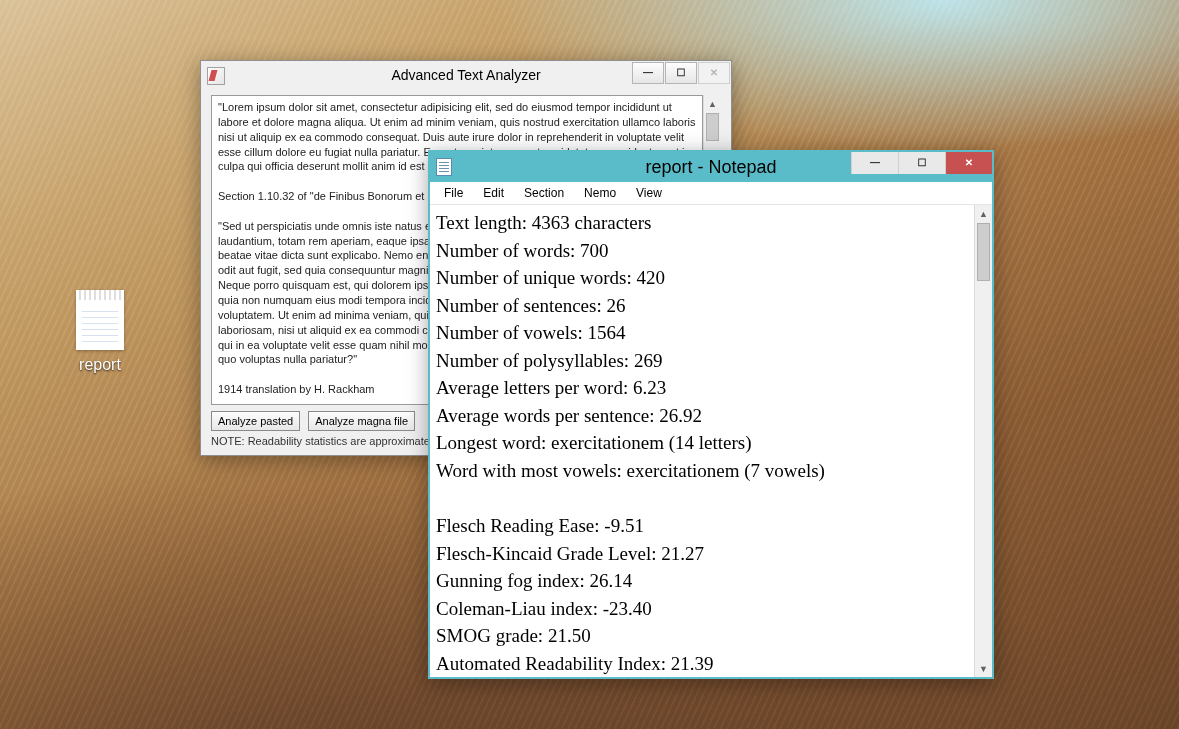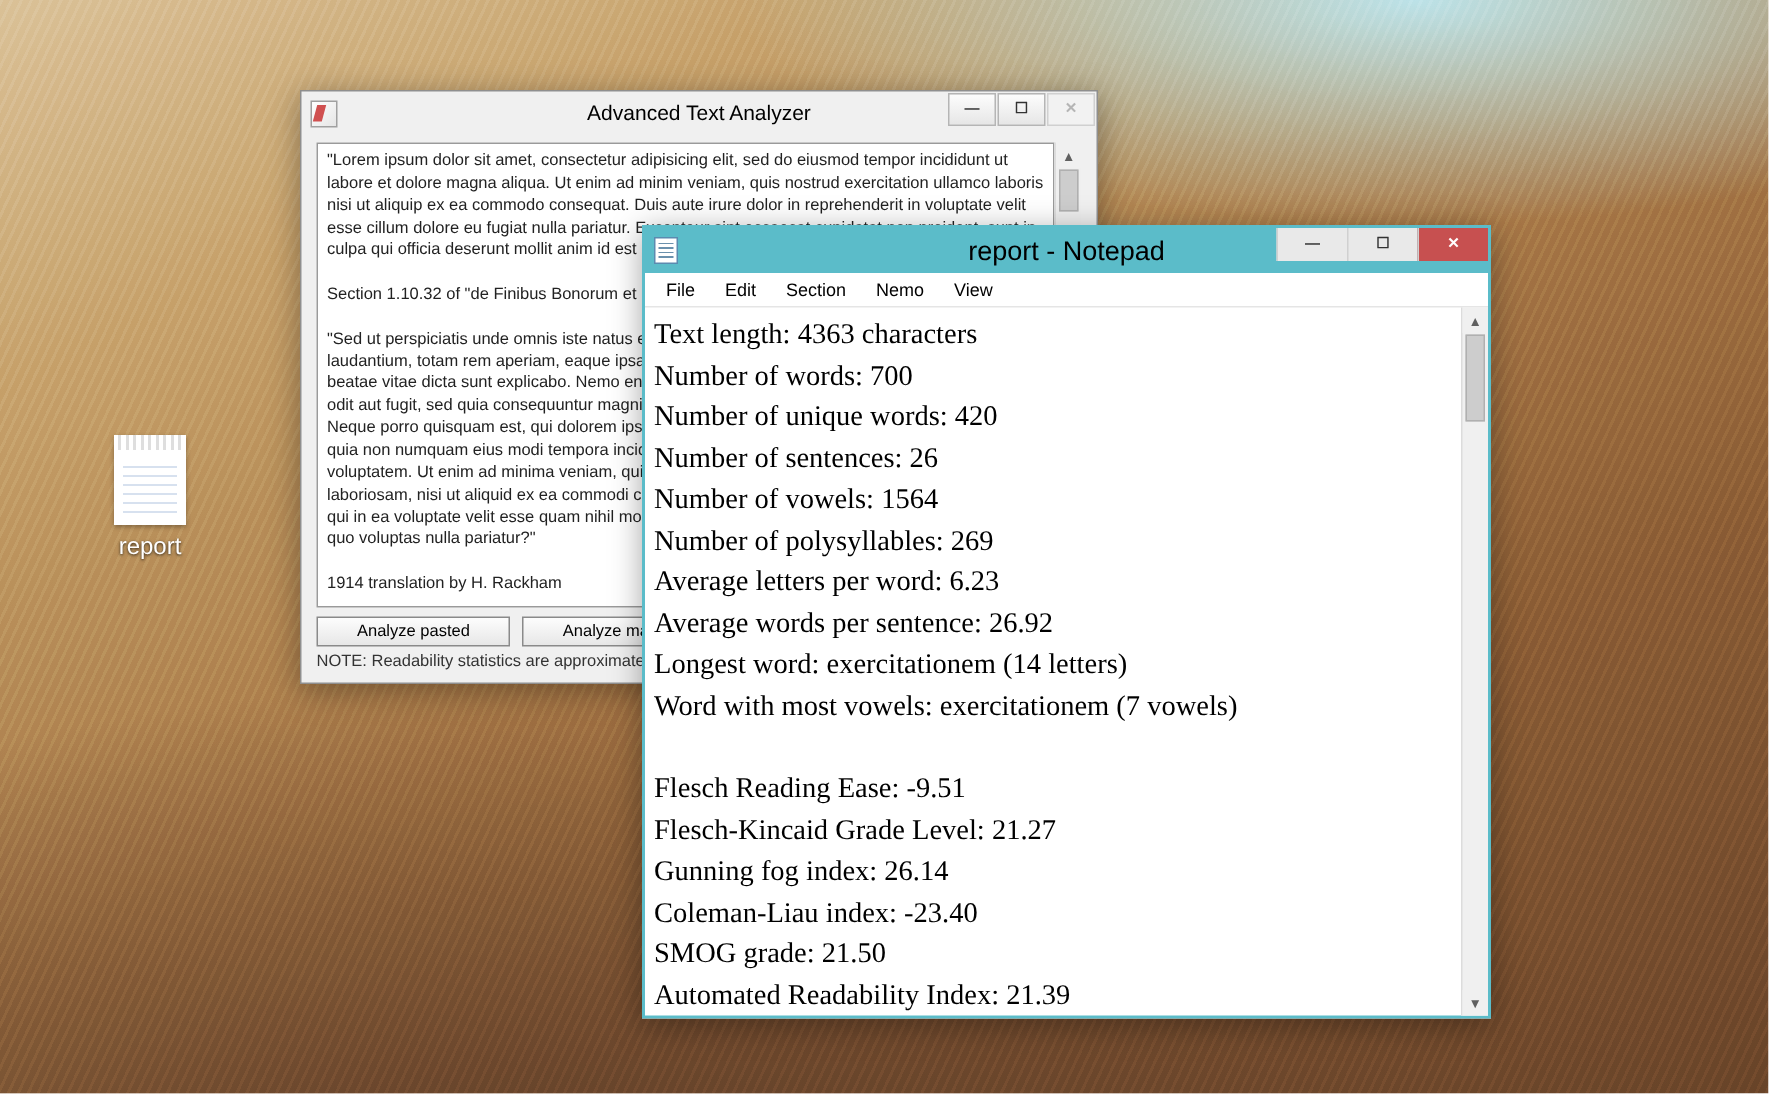--- a/index.html
+++ b/index.html
@@ -151,21 +151,21 @@
     line-height: 1.35;
     white-space: pre-wrap;
   }
   #analyzer .btnrow {
     display:flex;
     gap:8px;
     padding: 0 10px 4px;
   }
   #analyzer .btnrow button {
     font-size:11px;
-    padding: 3px 26px;
+    padding: 3px 6px;
     border:1px solid #8a8a8a;
     background: linear-gradient(#fdfdfd,#e7e7e7);
     cursor:pointer;
   }
   #analyzer .note {
     padding: 0 10px 8px;
     font-size: 11px;
     color:#333;
   }
 

